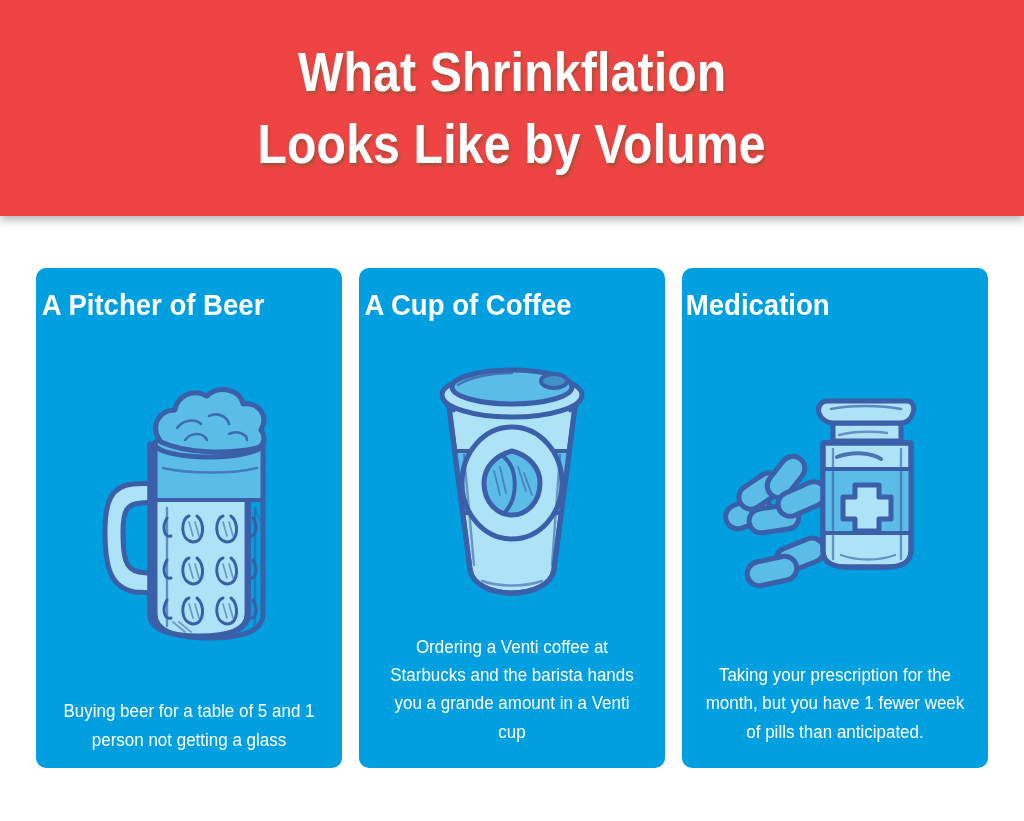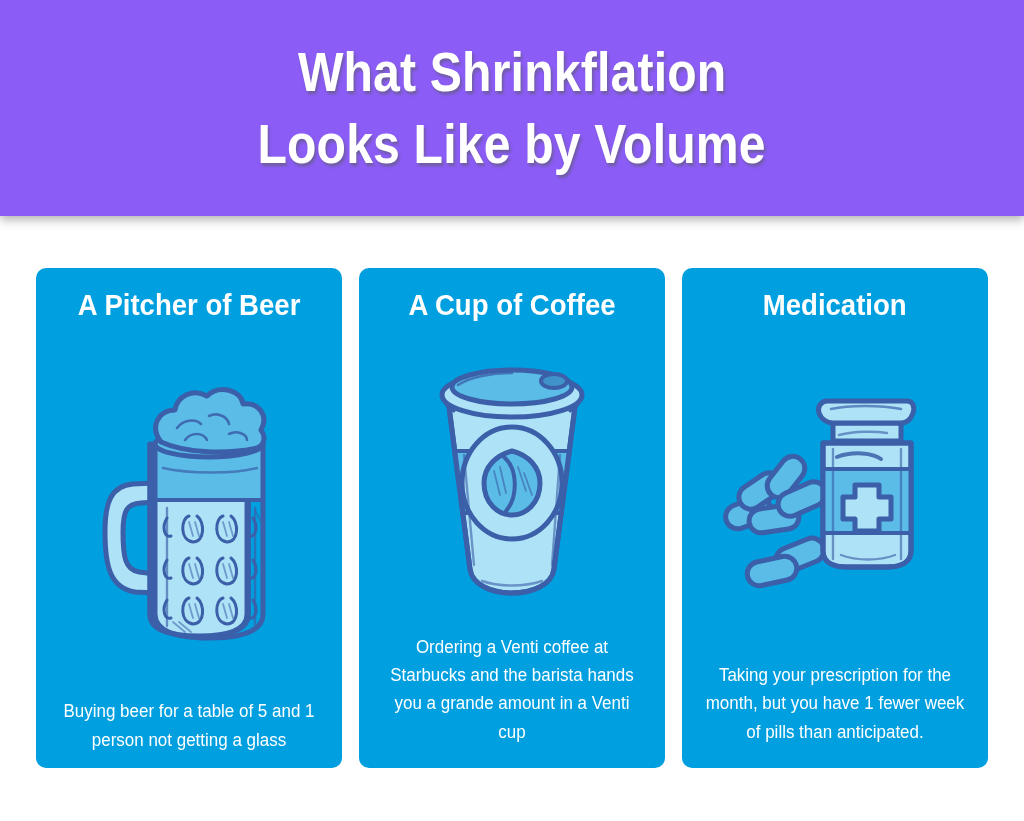--- a/index.html
+++ b/index.html
@@ -16,21 +16,21 @@
     position: relative;
   }
 
   
   .header {
     position: absolute;
     left: 0;
     top: 0;
     width: 1024px;
     height: 216px;
-    background: #8b5cf6;
+    background: #ef4444;
     box-shadow: 0 4px 9px rgba(60, 60, 60, 0.38);
     z-index: 5;
   }
   .header-inner {
     position: absolute;
     left: 0;
     top: 0;
     width: 1024px;
     height: 216px;
     display: flex;
@@ -62,21 +62,21 @@
   }
   .card {
     width: 306px;
     height: 500px;
     background: #009FE0;
     border-radius: 10px;
     position: relative;
     box-sizing: border-box;
     display: flex;
     flex-direction: column;
-    align-items: center;
+    align-items: flex-start;
   }
   .card-title {
     color: #ffffff;
     font-size: 29px;
     font-weight: bold;
     line-height: 1.1;
     text-align: center;
     margin-top: 22px;
     white-space: nowrap;
     transform: scaleX(0.95);

